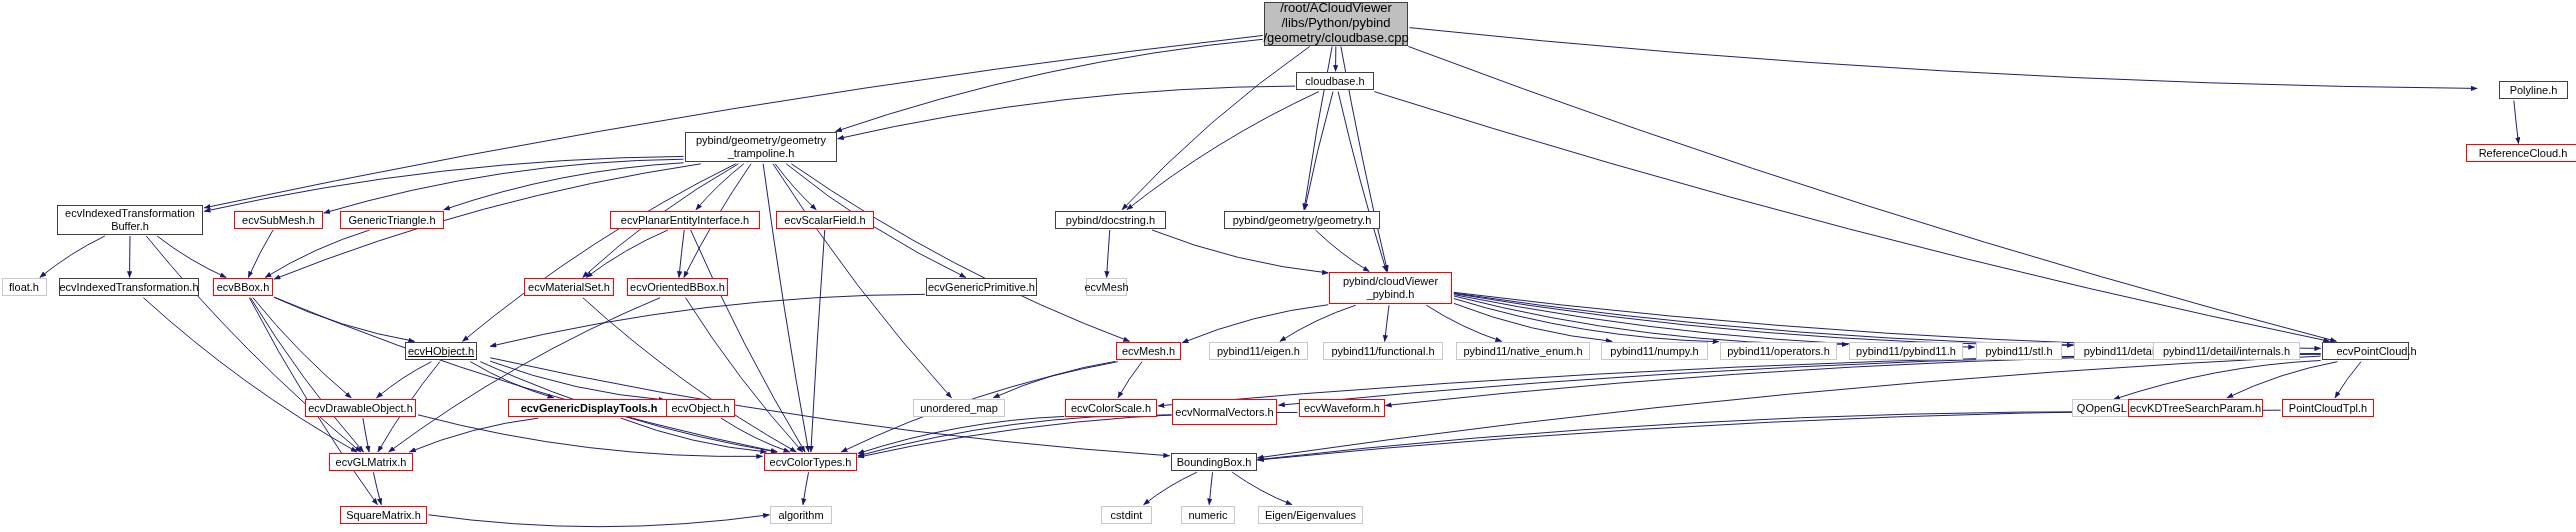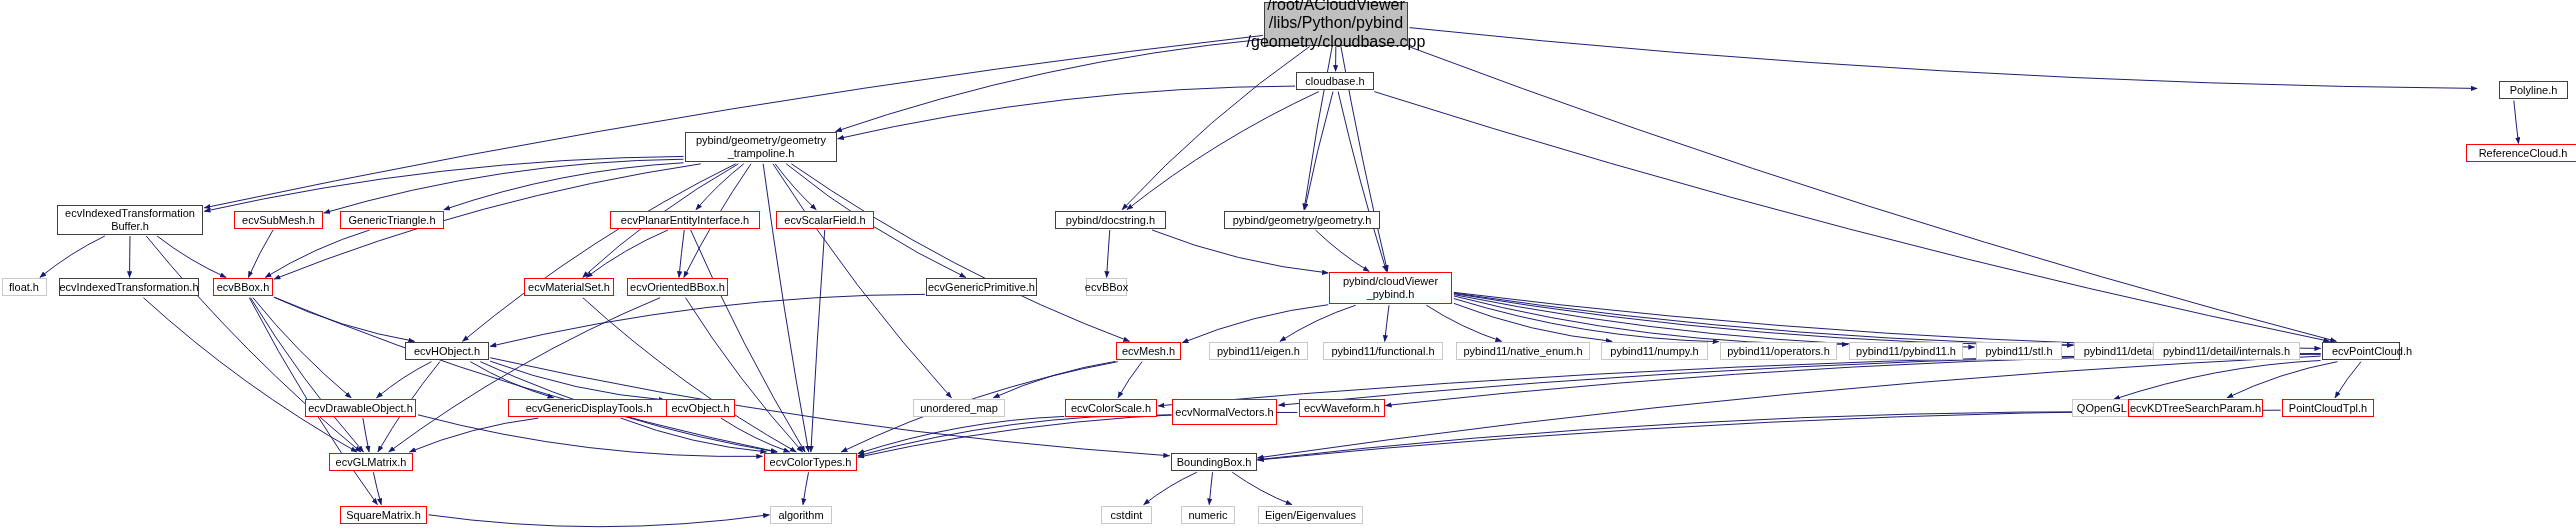--- a/index.html
+++ b/index.html
@@ -114,21 +114,21 @@
         <path d="M1074.7,627.5 Q1070.5,648.9 1067.3,670.5" marker-end="url(#arw)"></path>
         <path d="M1590.8,627.5 Q1552.9,644.8 1520.2,670.5" marker-end="url(#arw)"></path>
         <path d="M1611.7,627.5 Q1609.2,649.0 1607.3,670.5" marker-end="url(#arw)"></path>
         <path d="M1637.9,627.5 Q1674.9,653.9 1717.1,670.5" marker-end="url(#arw)"></path>
         <path d="M3031.5,545.0 Q2349.8,544.1 1671.5,611.2" marker-end="url(#arw)"></path>
         <path d="M2827.5,547.0 Q2247.6,545.0 1671.5,610.8" marker-end="url(#arw)"></path>
         <path d="M569.5,684.0 Q796.0,715.7 1022.5,684.0" marker-end="url(#arw)"></path>
       </g>
   </svg>
   <div id="node-layer">
-      <div class="node n-root" style="left: 1264px; top: 1.5px; width: 144px; height: 44px; font-size: 16px;">/root/ACloudViewer
+      <div class="node n-root" style="left: 1264px; top: 1.5px; width: 144px; height: 44px; font-size: 13px;">/root/ACloudViewer
 /libs/Python/pybind
 /geometry/cloudbase.cpp</div>
       <div class="node n-hdr" style="left: 1296px; top: 72px; width: 78px; height: 18px;">cloudbase.h</div>
       <div class="node n-hdr" style="left: 2478px; top: 81px; width: 69px; height: 18px; margin-left: 21px;">Polyline.h</div>
       <div class="node n-red" style="left: 2466px; top: 144px; width: 114px; height: 18px;">ReferenceCloud.h</div>
       <div class="node n-hdr" style="left: 685px; top: 132px; width: 152px; height: 30px;">pybind/geometry/geometry
 _trampoline.h</div>
       <div class="node n-hdr" style="left: 57px; top: 205px; width: 146px; height: 30px;">ecvIndexedTransformation
 Buffer.h</div>
       <div class="node n-red" style="left: 234px; top: 211px; width: 89px; height: 18px;">ecvSubMesh.h</div>
@@ -136,37 +136,37 @@
       <div class="node n-red" style="left: 610px; top: 211px; width: 150px; height: 18px;">ecvPlanarEntityInterface.h</div>
       <div class="node n-red" style="left: 776px; top: 211px; width: 98px; height: 18px;">ecvScalarField.h</div>
       <div class="node n-hdr" style="left: 1055px; top: 211px; width: 111px; height: 18px;">pybind/docstring.h</div>
       <div class="node n-hdr" style="left: 1224px; top: 211px; width: 156px; height: 18px;">pybind/geometry/geometry.h</div>
       <div class="node n-sys" style="left: 1.5px; top: 278px; width: 45px; height: 18px;">float.h</div>
       <div class="node n-hdr" style="left: 59px; top: 278px; width: 140px; height: 18px;">ecvIndexedTransformation.h</div>
       <div class="node n-red" style="left: 213px; top: 278px; width: 60px; height: 18px;">ecvBBox.h</div>
       <div class="node n-red" style="left: 524px; top: 278px; width: 90px; height: 18px;">ecvMaterialSet.h</div>
       <div class="node n-red" style="left: 627px; top: 278px; width: 101px; height: 18px;">ecvOrientedBBox.h</div>
       <div class="node n-hdr" style="left: 926px; top: 278px; width: 111px; height: 18px;">ecvGenericPrimitive.h</div>
-      <div class="node n-sys" style="left: 1086px; top: 278px; width: 41px; height: 18px;">ecvBBox</div>
+      <div class="node n-sys" style="left: 1086px; top: 278px; width: 41px; height: 18px;">ecvMesh</div>
       <div class="node n-red" style="left: 1329px; top: 272px; width: 123px; height: 32px;">pybind/cloudViewer
 _pybind.h</div>
-      <div class="node n-hdr" style="left: 405px; top: 342px; width: 84px; height: 18px;">ecvHObject.h</div>
+      <div class="node n-hdr" style="left: 405px; top: 342px; width: 72px; height: 18px; text-decoration: underline;">ecvHObject.h</div>
       <div class="node n-red" style="left: 1116px; top: 342px; width: 65px; height: 18px;">ecvMesh.h</div>
       <div class="node n-sys" style="left: 1209px; top: 342px; width: 99px; height: 18px;">pybind11/eigen.h</div>
       <div class="node n-sys" style="left: 1323px; top: 342px; width: 120px; height: 18px;">pybind11/functional.h</div>
       <div class="node n-sys" style="left: 1456px; top: 342px; width: 134px; height: 18px;">pybind11/native_enum.h</div>
       <div class="node n-sys" style="left: 1601px; top: 342px; width: 107px; height: 18px;">pybind11/numpy.h</div>
       <div class="node n-sys" style="left: 1720px; top: 342px; width: 117px; height: 18px;">pybind11/operators.h</div>
       <div class="node n-sys" style="left: 1849px; top: 342px; width: 114px; height: 18px;">pybind11/pybind11.h</div>
       <div class="node n-sys" style="left: 1976px; top: 342px; width: 86px; height: 18px;">pybind11/stl.h</div>
       <div class="node n-sys" style="left: 2074px; top: 342px; width: 147px; height: 18px;">pybind11/detail/common.h</div>
       <div class="node n-sys" style="left: 2153px; top: 342px; width: 147px; height: 18px;">pybind11/detail/internals.h</div>
-      <div class="node n-hdr" style="left: 2322px; top: 342px; width: 78px; height: 18px; padding-left: 22px;">ecvPointCloud.h</div>
+      <div class="node n-hdr" style="left: 2322px; top: 342px; width: 87px; height: 18px; padding-left: 22px;">ecvPointCloud.h</div>
       <div class="node n-red" style="left: 305px; top: 399px; width: 111px; height: 18px;">ecvDrawableObject.h</div>
-      <div class="node n-red" style="left: 508px; top: 399px; width: 162px; height: 18px;">ecvGenericDisplayTools.h</div>
+      <div class="node n-red" style="left: 508px; top: 399px; width: 162px; height: 18px; font-weight: bold;">ecvGenericDisplayTools.h</div>
       <div class="node n-red" style="left: 666px; top: 399px; width: 69px; height: 18px;">ecvObject.h</div>
       <div class="node n-sys" style="left: 913px; top: 399px; width: 92px; height: 18px;">unordered_map</div>
       <div class="node n-red" style="left: 1065px; top: 399px; width: 92px; height: 18px;">ecvColorScale.h</div>
       <div class="node n-red" style="left: 1172px; top: 399px; width: 105px; height: 26px;">ecvNormalVectors.h</div>
       <div class="node n-red" style="left: 1299px; top: 399px; width: 86px; height: 18px;">ecvWaveform.h</div>
       <div class="node n-sys" style="left: 2024px; top: 399px; width: 89px; height: 18px; margin-left: 48px;">QOpenGLBuffer</div>
       <div class="node n-red" style="left: 2128px; top: 399px; width: 135px; height: 18px;">ecvKDTreeSearchParam.h</div>
       <div class="node n-red" style="left: 2282px; top: 399px; width: 92px; height: 18px;">PointCloudTpl.h</div>
       <div class="node n-red" style="left: 329px; top: 453px; width: 84px; height: 18px;">ecvGLMatrix.h</div>
       <div class="node n-red" style="left: 764px; top: 453px; width: 93px; height: 18px;">ecvColorTypes.h</div>

